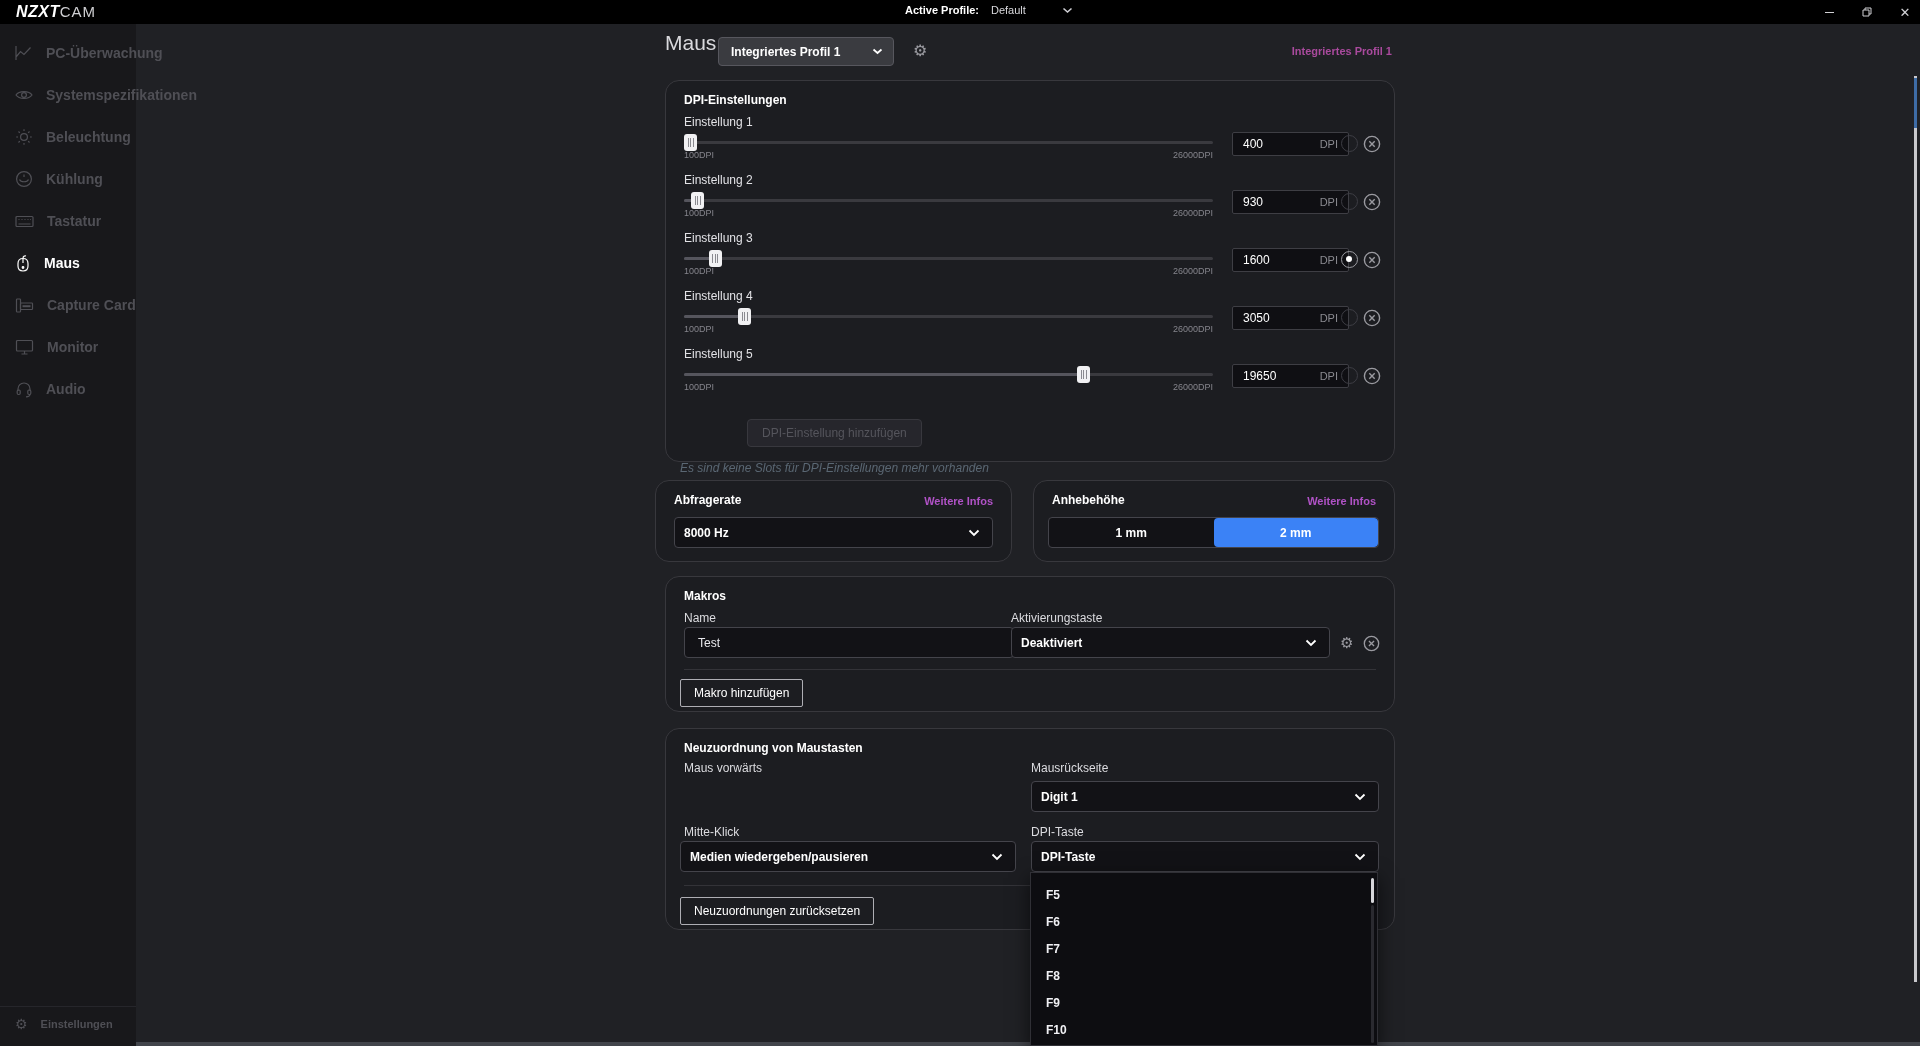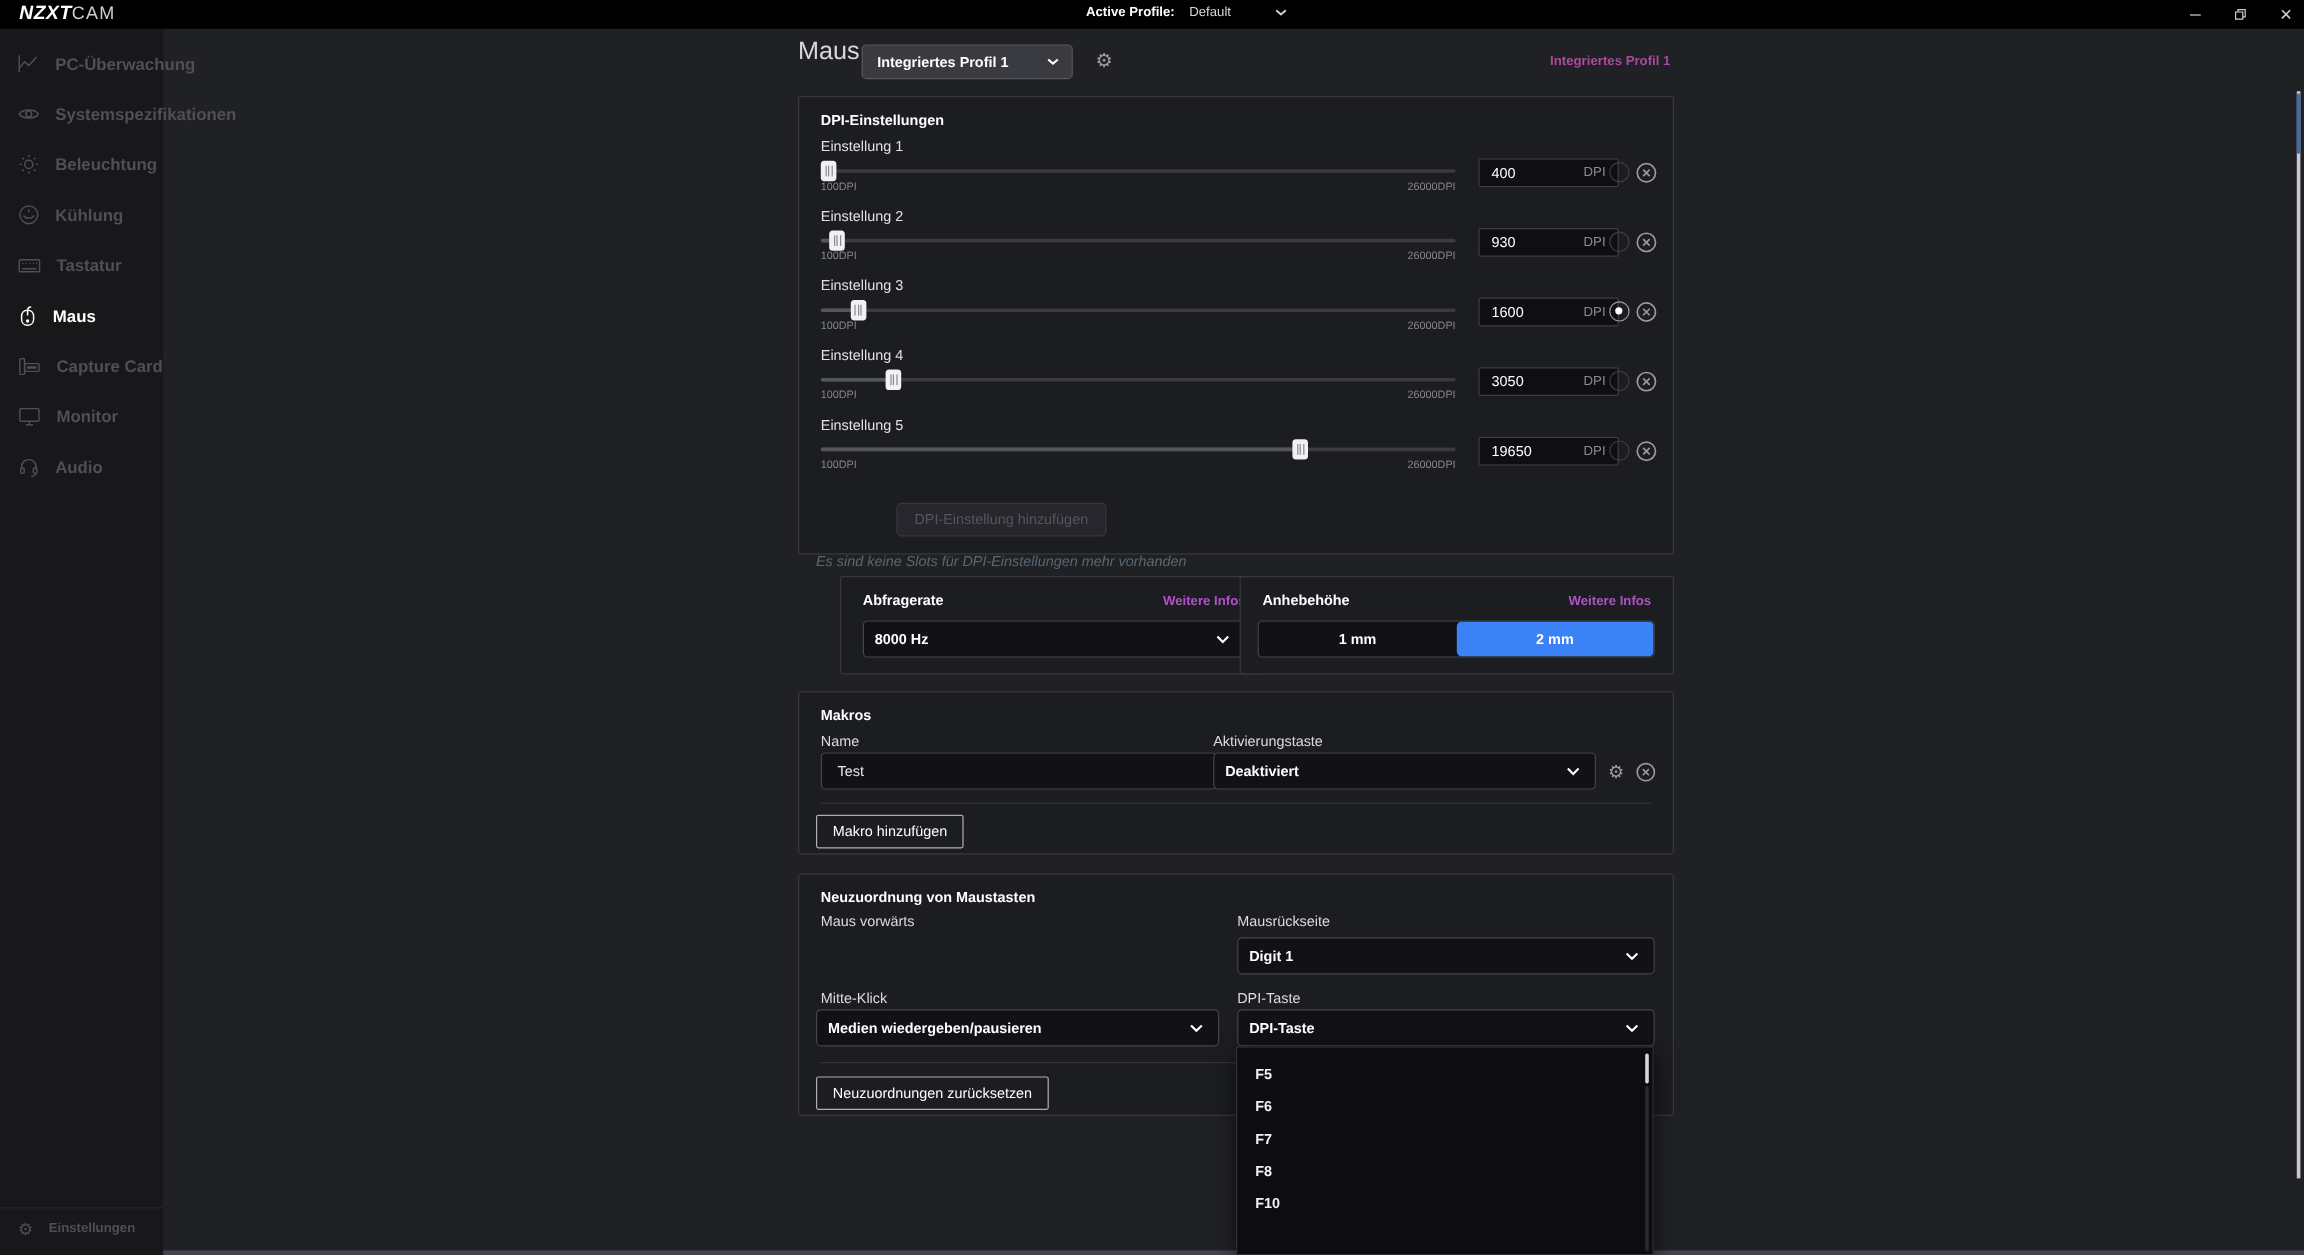--- a/index.html
+++ b/index.html
@@ -36,21 +36,21 @@
   .page-title { position:absolute; left:665px; top:31px; font-size:21px; color:#d9d9dd; font-weight:400; }
   .profile-select { position:absolute; left:718px; top:37px; width:176px; height:29px; background:#3a3b40;
                     border:1px solid #57575e; border-radius:4px; display:flex; align-items:center;
                     padding:0 10px 0 12px; cursor:pointer; }
   .profile-select .txt { font-size:12px; font-weight:700; color:#fff; flex:1; }
   .hdr-gear { position:absolute; left:913px; top:41px; font-size:16px; color:#9a9aa0; cursor:pointer; }
   .profile-link { position:absolute; left:1200px; top:45px; width:192px; text-align:right;
                   font-size:11px; font-weight:700; color:#a94a9d; cursor:pointer; }
 
   
-  .panel { position:absolute; background:#1c1d21; border:1px solid #38383d; border-radius:2px; }
+  .panel { position:absolute; background:#1c1d21; border:1px solid #38383d; border-radius:14px; }
   .panel-title { position:absolute; left:18px; top:12px; font-size:12px; font-weight:700; color:#fff; }
   .more-link { position:absolute; right:18px; top:14px; font-size:11px; font-weight:700; color:#b052c6; cursor:pointer; }
 
   
   .dpi-panel { left:665px; top:80px; width:730px; height:382px; }
   .dpi-row { position:absolute; left:18px; right:18px; height:58px; }
   .dpi-row .set-label { position:absolute; left:0; top:6px; font-size:12px; color:#e2e2e6; }
   .track { position:absolute; left:0; top:32px; width:529px; height:3px; background:#3a3a3f; border-radius:2px; }
   .track .fill { position:absolute; left:0; top:0; height:3px; background:#55555d; border-radius:2px; }
   .handle { position:absolute; top:-7px; width:13px; height:17px; background:#f1f1f3; border-radius:3px;
@@ -72,21 +72,21 @@
                   font-size:12px; color:#55555c; display:flex; align-items:center; }
   .hint-italic { font-style:italic; font-size:12px; color:#5a6773; }
 
   
   .sel { position:absolute; height:31px; background:#121216; border:1px solid #44444b; border-radius:4px;
          display:flex; align-items:center; padding:0 12px 0 9px; cursor:pointer;font-weight:bold; }
   .sel .txt { flex:1; font-size:12px; color:#fff; white-space:nowrap; overflow:hidden; }
   .field-label { position:absolute; font-size:12px; color:#dcdce0; }
 
   
-  .poll-panel { left:700px; top:480px; width:357px; height:82px; }
+  .poll-panel { left:655px; top:480px; width:357px; height:82px; }
   .lift-panel { left:1033px; top:480px; width:362px; height:82px; }
   .seg { position:absolute; left:14px; top:36px; width:331px; height:31px; border:1px solid #44444b;
          border-radius:4px; display:flex; overflow:hidden; background:#121216; }
   .seg-cell { flex:1; display:flex; align-items:center; justify-content:center; font-size:12px; font-weight:700;
               color:#fff; cursor:pointer; }
   .seg-cell.sel-on { background:#3b82f6; border-radius:4px; }
 
   
   .macro-panel { left:665px; top:576px; width:730px; height:136px; }
   .input { position:absolute; height:31px; background:#121216; border:1px solid #44444b; border-radius:4px;
@@ -448,20 +448,21 @@
 
   <div class="divider" style="top:156px;"></div>
   <div class="btn-outline" style="left:14px; top:168px;">Neuzuordnungen zurücksetzen</div>
 </div>
 
 <div class="dropdown">
   <div class="dd-item">F5</div>
   <div class="dd-item">F6</div>
   <div class="dd-item">F7</div>
   <div class="dd-item">F8</div>
+  <div class="dd-item">F9</div>
   <div class="dd-item">F10</div>
   <div class="dd-scroll-thumb"></div>
   <div class="dd-scroll-track"></div>
 </div>
 
 <div class="win-scroll-track"></div>
 <div class="win-scroll-thumb"></div>
 <div class="bottom-strip"></div>
 
 </body></html>

